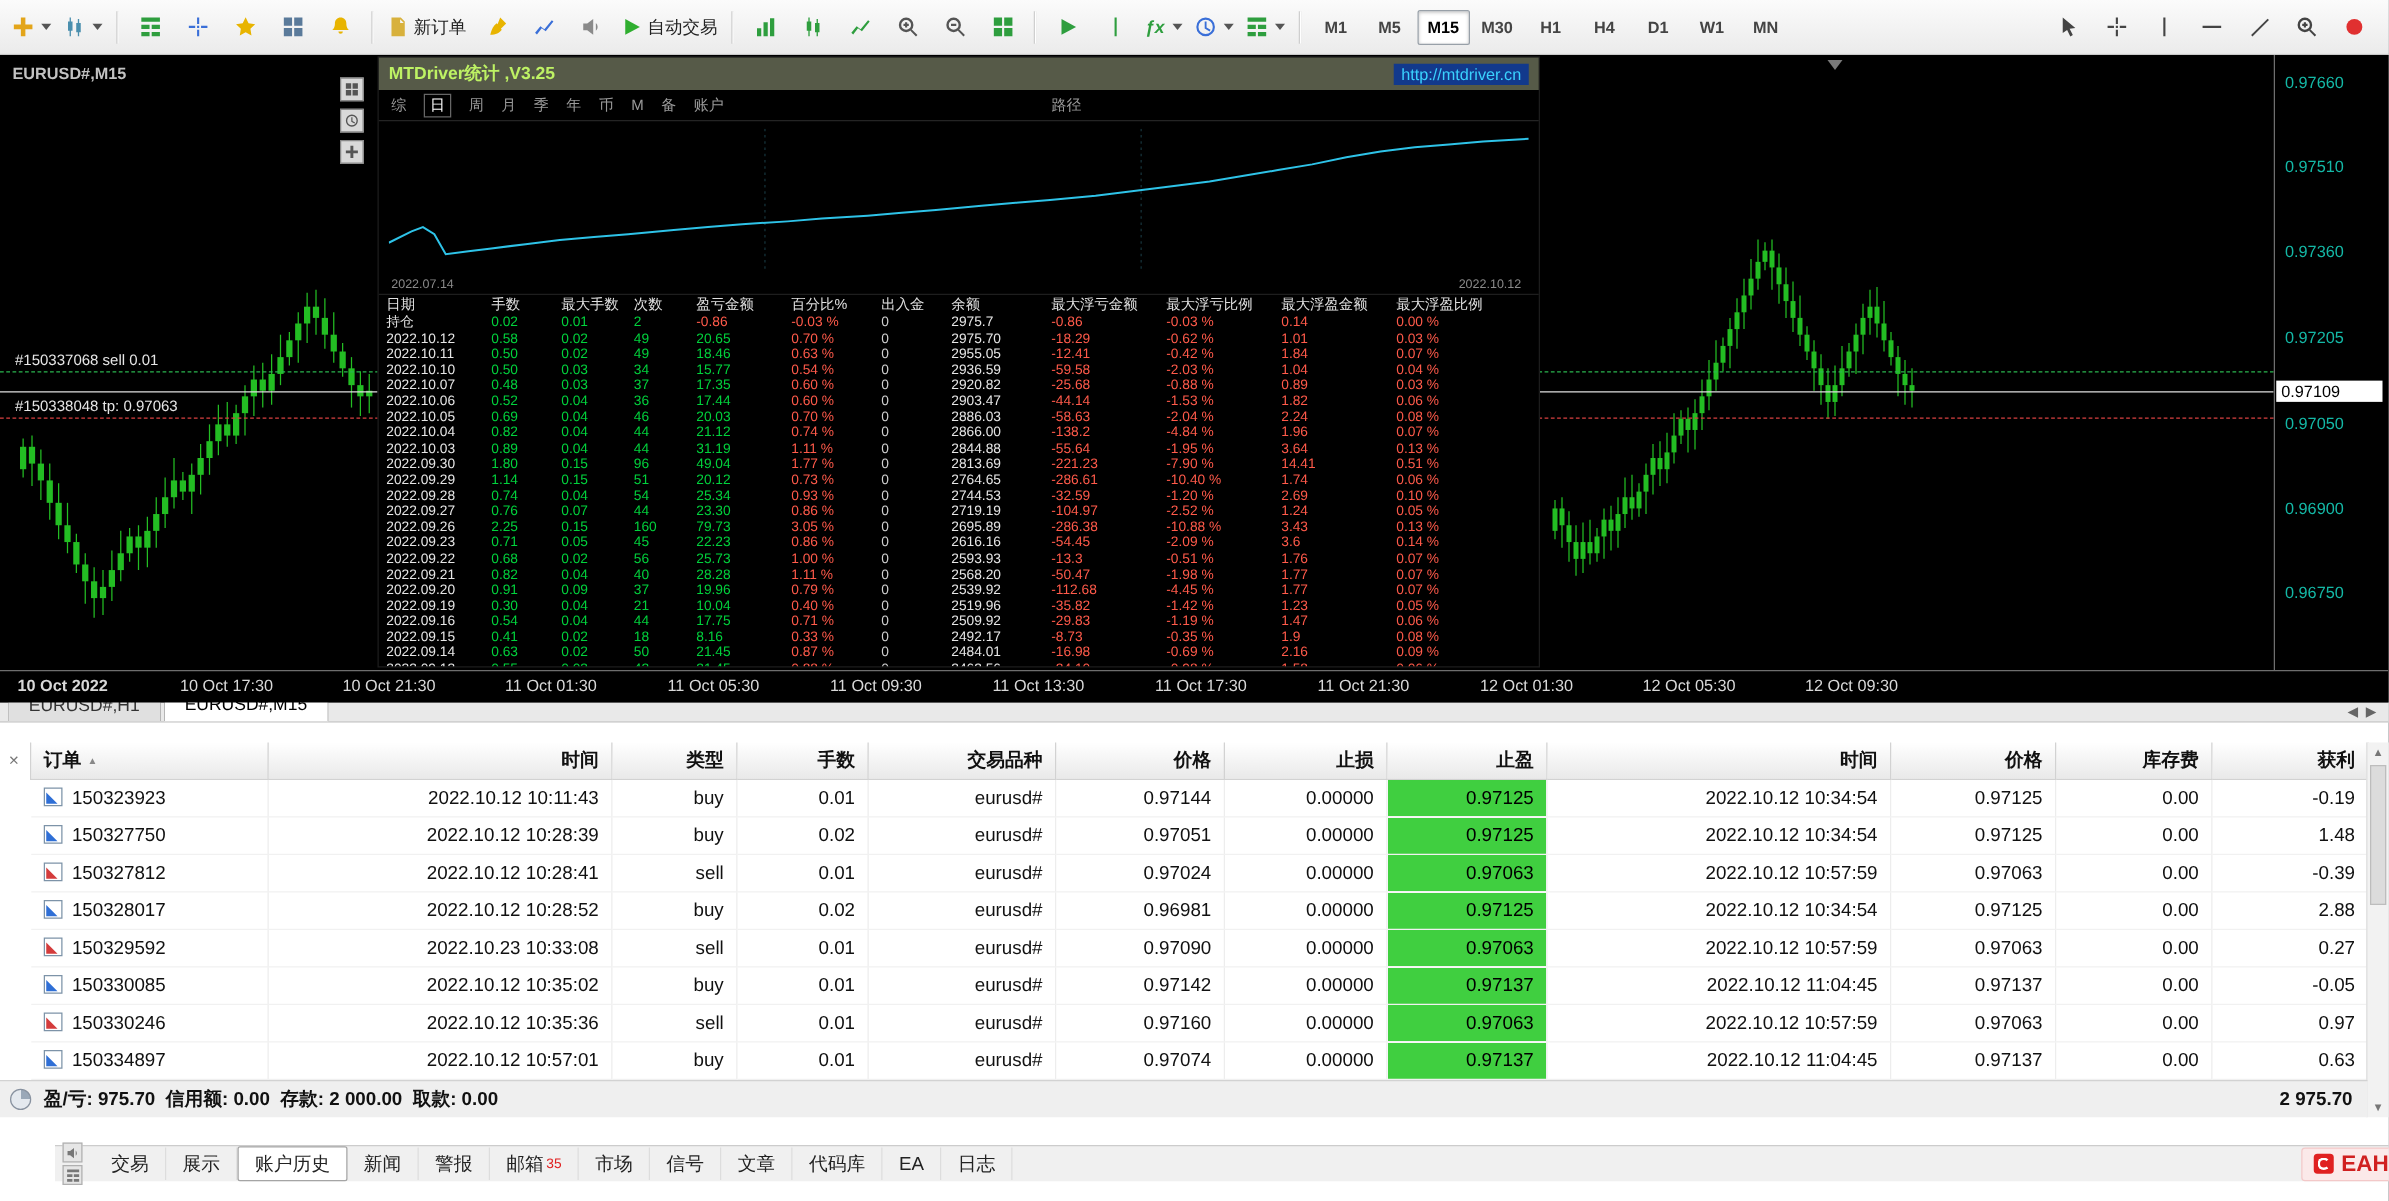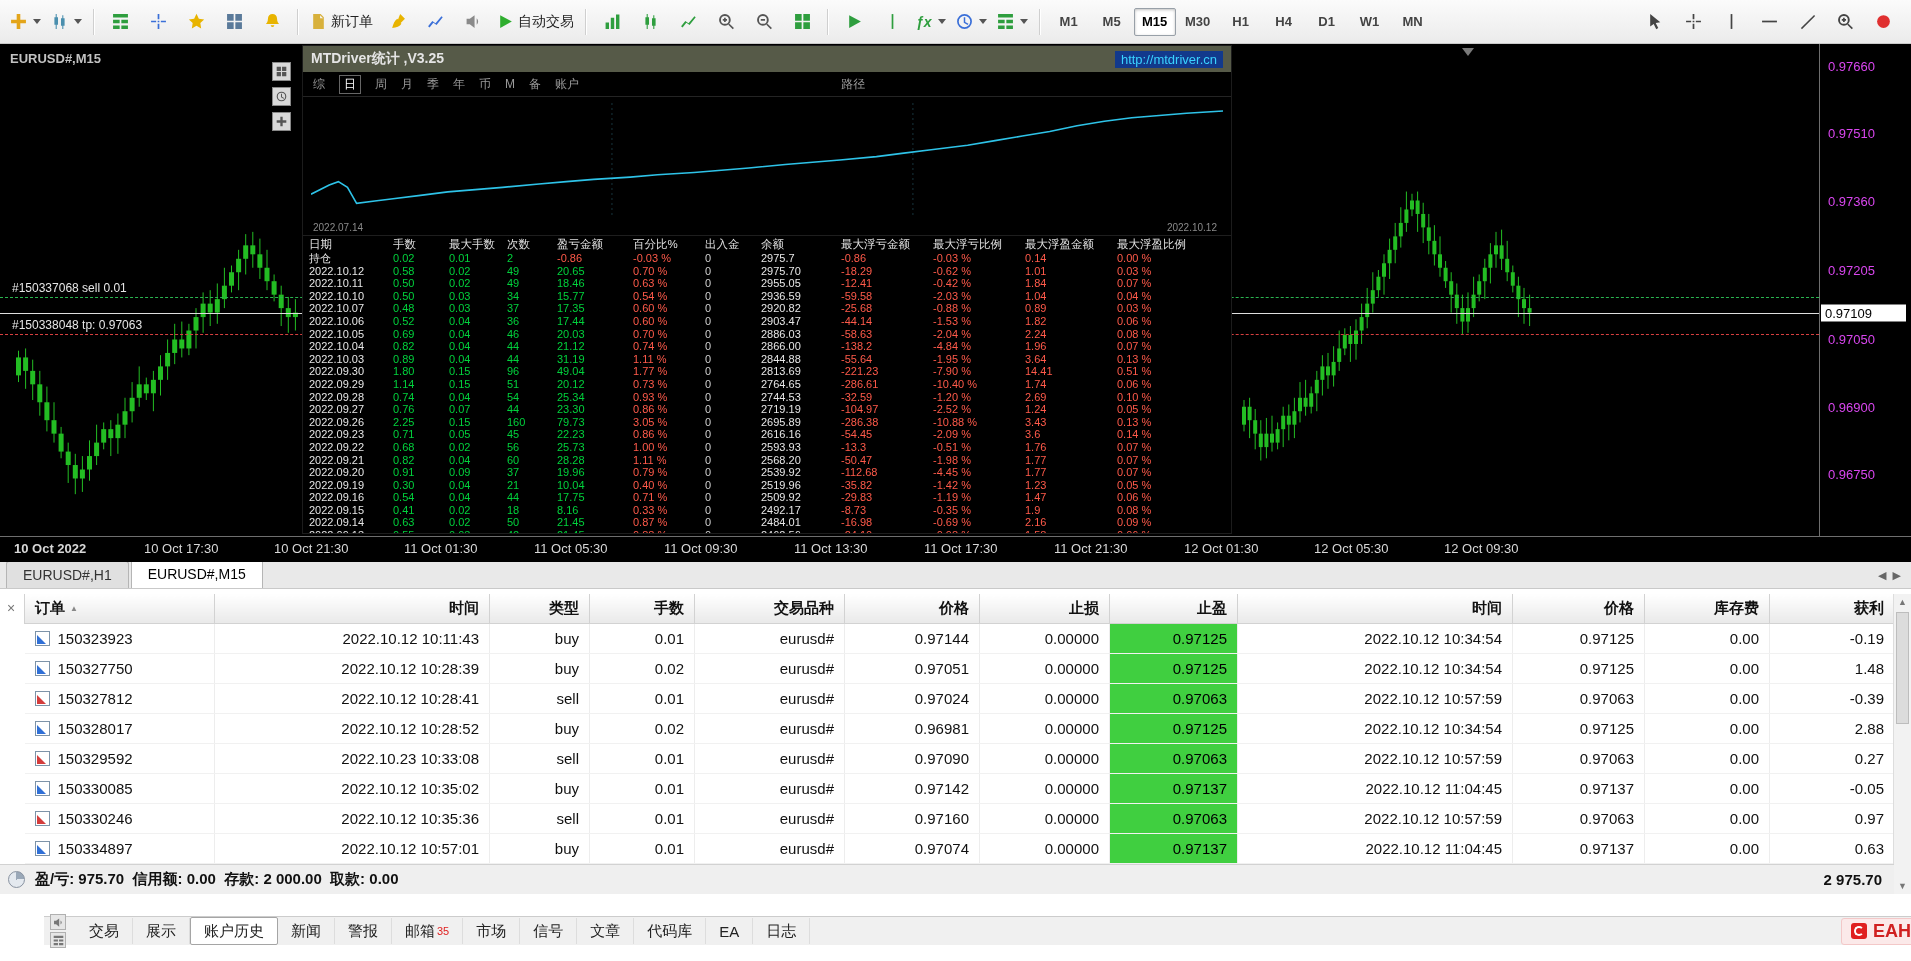--- a/index.html
+++ b/index.html
@@ -29,53 +29,53 @@
   .chart-symbol{position:absolute;left:10px;top:7px;color:#c2c2c2;font-size:13px;font-weight:bold;z-index:3;}
   .hline{position:absolute;left:0;right:92px;height:0;z-index:2;}
   .hline.cur{border-top:1px solid #dedede;}
   .hline.sell{border-top:1px dashed #2ab54f;}
   .hline.tp{border-top:1px dashed #d84040;}
   .order-label{position:absolute;color:#e6e6e6;font-size:12px;white-space:nowrap;z-index:3;}
   .shift-marker{position:absolute;left:1462px;top:4px;width:0;height:0;z-index:2;
                 border-left:6px solid transparent;border-right:6px solid transparent;border-top:8px solid #7a7a7a;}
   .price-axis{position:absolute;right:0;top:0;bottom:25px;width:91px;background:#000;
               border-left:1px solid #6e6e6e;z-index:6;}
-  .ptick{position:absolute;left:8px;font-size:13px;color:#d946ef;transform:translateY(-50%);}
+  .ptick{position:absolute;left:8px;font-size:13px;color:#14b8a6;transform:translateY(-50%);}
   .ptag{position:absolute;left:1px;right:5px;background:#ffffff;color:#000;font-size:13px;
         padding:1px 4px;transform:translateY(-50%);z-index:7;}
   .time-axis{position:absolute;left:0;right:0;bottom:0;height:25px;background:#000;
              border-top:1px solid #6e6e6e;z-index:6;}
   .ttick{position:absolute;top:4px;font-size:13px;color:#d8d8d8;white-space:nowrap;}
   
   .mtpanel{position:absolute;left:302px;top:1px;width:930px;height:489px;background:#000;z-index:5;
            border:1px solid #1c1c1c;box-sizing:border-box;}
   .mtpanel-header{height:26px;background:#565a48;display:flex;align-items:center;
                   justify-content:space-between;padding:0 8px;}
-  .mtpanel-title{color:#e5e5e5;font-size:14px;font-weight:bold;}
+  .mtpanel-title{color:#bef264;font-size:14px;font-weight:bold;}
   .mtpanel-link{color:#3ad2ff;font-size:13px;background:#12398c;padding:1px 6px;}
   .mtmenu{height:24px;display:flex;align-items:center;gap:14px;padding:0 10px;color:#9a9a9a;
           font-size:12px;border-bottom:1px solid #242424;position:relative;}
   .mitem.active{color:#fff;border:1px solid #666;padding:0 4px;}
   .mtmenu-right{position:absolute;left:58%;color:#9a9a9a;}
   .equity{position:relative;height:138px;border-bottom:1px solid #1e1e1e;}
   #equity-svg{position:absolute;left:8px;top:6px;width:912px;height:114px;}
   .eq-label{position:absolute;bottom:2px;font-size:10px;color:#8a8a8a;}
   .eq-label.start{left:10px;}
   .eq-label.end{right:14px;}
   .stats{position:absolute;left:0;right:0;top:190px;bottom:0;overflow:hidden;font-size:11px;}
   .srow{display:grid;grid-template-columns:84px 56px 58px 50px 76px 72px 56px 80px 92px 92px 92px 86px;
         line-height:12.6px;padding-left:6px;}
   .srow span{white-space:nowrap;overflow:hidden;}
   .shead{color:#e0e0e0;line-height:16px;font-size:11.5px;}
   .cw{color:#e6e6e6}.cg{color:#00d23c}.cr{color:#ff5a4a}.cm{color:#cfcfcf}
   .side-icons{position:absolute;left:272px;top:18px;display:flex;flex-direction:column;gap:6px;z-index:6;}
   .sic{width:17px;height:17px;background:#d9d9d9;border:1px solid #888;
        display:flex;align-items:center;justify-content:center;}
   
-  .chart-tabs{position:absolute;left:0;top:562px;width:100%;height:27px;box-sizing:border-box;
+  .chart-tabs{position:absolute;left:0;top:562px;width:100%;height:16px;box-sizing:border-box;
               background:#e9e9e9;border-bottom:1px solid #c9c9c9;display:flex;align-items:flex-end;padding-left:6px;}
   #chart-tabs-list{display:flex;align-items:flex-end;}
   .ctab{height:26px;display:flex;align-items:center;padding:0 16px;font-size:14px;color:#333;
         border:1px solid #b5b5b5;border-bottom:none;background:#e0e0e0;margin-right:2px;border-radius:3px 3px 0 0;}
   .ctab.active{background:#ffffff;color:#000;height:29px;}
   .ctab-nav{margin-left:auto;display:flex;gap:6px;padding:0 10px;align-self:center;color:#666;font-size:11px;}
   .nav-l::before{content:'◀';}
   .nav-r::before{content:'▶';}
   
   .history{position:absolute;left:0;top:594px;width:100%;height:300px;background:#fff;}
@@ -831,21 +831,21 @@
             <span class="cw">2593.93</span>
             <span class="cr">-13.3</span>
             <span class="cr">-0.51 %</span>
             <span class="cr">1.76</span>
             <span class="cr">0.07 %</span>
           </div>
           <div class="srow">
             <span class="cw">2022.09.21</span>
             <span class="cg">0.82</span>
             <span class="cg">0.04</span>
-            <span class="cg">60</span>
+            <span class="cg">40</span>
             <span class="cg">28.28</span>
             <span class="cr">1.11 %</span>
             <span class="cm">0</span>
             <span class="cw">2568.20</span>
             <span class="cr">-50.47</span>
             <span class="cr">-1.98 %</span>
             <span class="cr">1.77</span>
             <span class="cr">0.07 %</span>
           </div>
           <div class="srow">

